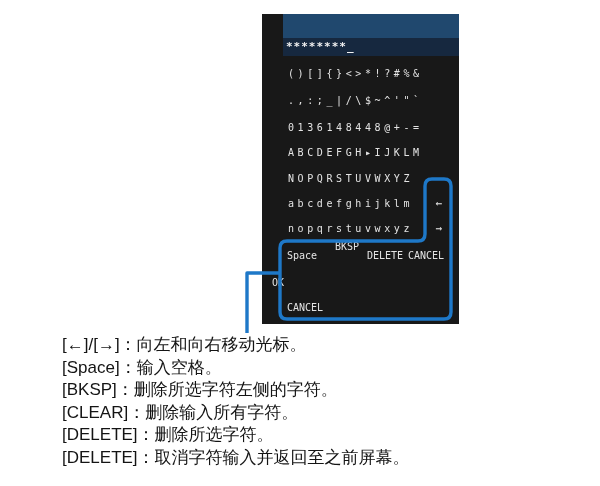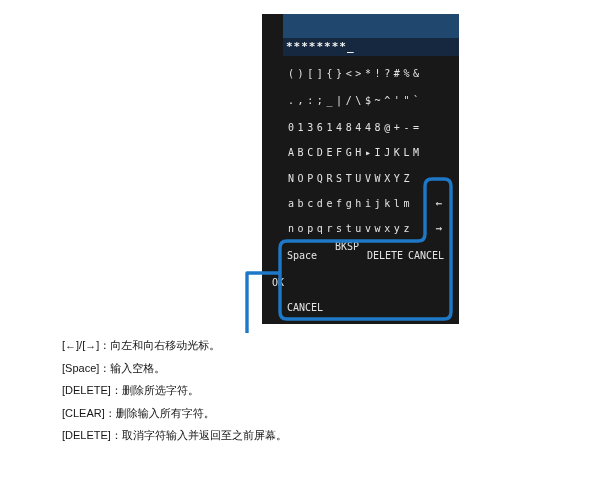--- a/index.html
+++ b/index.html
@@ -39,21 +39,21 @@
 
   
   .callout-svg{
     position:absolute;left:0;top:0;width:600px;height:486px;
     pointer-events:none;
   }
 
   
   .annotations{
     position:absolute;left:62px;top:334px;color:#141414;
-    font-size:11px;line-height:22.5px;white-space:nowrap;
+    font-size:17px;line-height:22.5px;white-space:nowrap;
   }
 </style>
 </head>
 <body>
 
 <div class="osd-screen">
 
   <div class="osd-header"></div>
 
   <div class="osd-input">
@@ -80,16 +80,17 @@
 </div>
 
 <svg class="callout-svg" viewBox="0 0 600 486" xmlns="http://www.w3.org/2000/svg">
   <path d="M 432 179 H 444 Q 451 179 451 186 V 312 Q 451 319 444 319 H 287 Q 280 319 280 312 V 248 Q 280 241 287 241 H 418 Q 425 241 425 234 V 186 Q 425 179 432 179 Z" fill="none" stroke="#1e78c8" stroke-width="3.4" stroke-linejoin="round"></path>
   <path d="M 281 273 H 247 V 333" fill="none" stroke="#1e78c8" stroke-width="3.4" stroke-linejoin="round"></path>
 </svg>
 
 <div class="annotations">
   <div class="ann-line">[←]/[→]：向左和向右移动光标。</div>
   <div class="ann-line">[Space]：输入空格。</div>
+  <div class="ann-line">[BKSP]：删除所选字符左侧的字符。</div>
+  <div class="ann-line">[CLEAR]：删除输入所有字符。</div>
   <div class="ann-line">[DELETE]：删除所选字符。</div>
-  <div class="ann-line">[CLEAR]：删除输入所有字符。</div>
   <div class="ann-line">[DELETE]：取消字符输入并返回至之前屏幕。</div>
 </div>
 
 </body></html>

